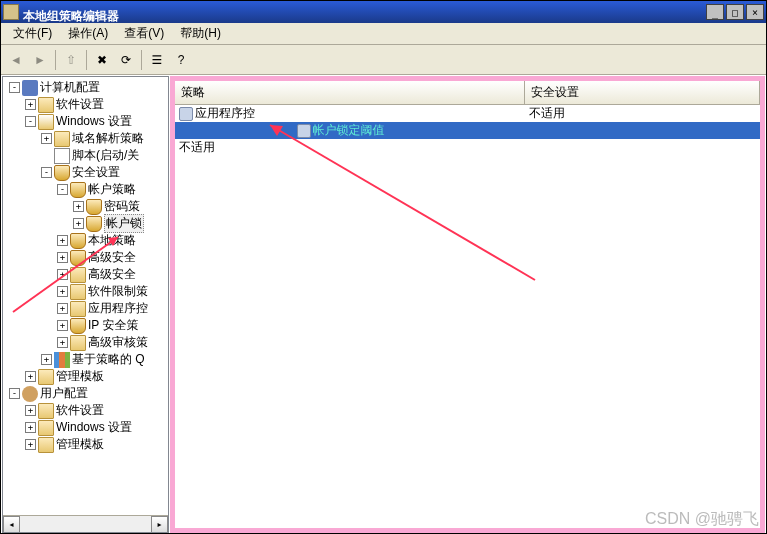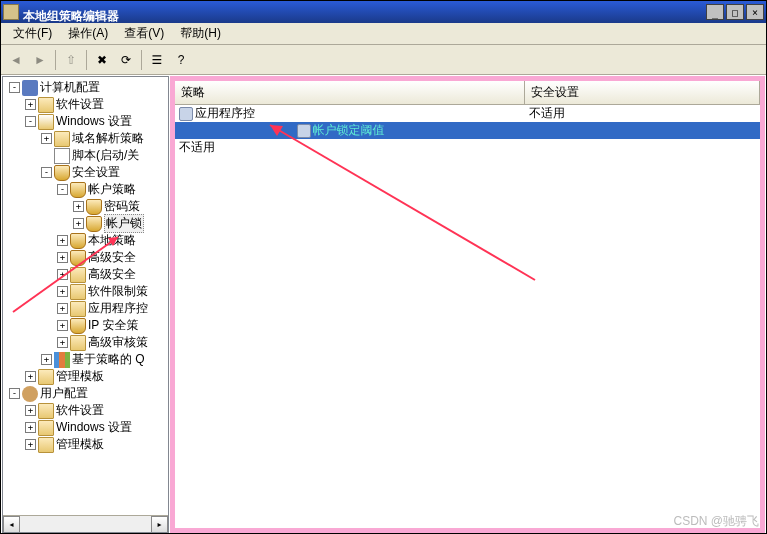--- a/index.html
+++ b/index.html
@@ -38,21 +38,21 @@
 .lh { padding: 3px 6px; border-right: 1px solid #aca899; background: linear-gradient(#fff, #ece9d8); }
 .lh.c1 { width: 350px; }
 .lh.c2 { flex: 1; }
 .listbody { flex: 1; overflow: auto; }
 .lrow { display: flex; height: 17px; align-items: center; }
 .lrow.sel { background: #316ac5; color: #5eead4; flex-direction: column; }
 .lcell { padding: 0 4px; display: flex; align-items: center; }
 .lcell.c1 { width: 350px; }
 .lcell.c2 { flex: 1; }
 .licon { width: 14px; height: 14px; margin-right: 2px; background: #c8d4e8; border: 1px solid #7a8aaa; border-radius: 2px; display: inline-block; flex-shrink: 0; }
-.watermark { position: absolute; bottom: 4px; right: 8px; color: rgba(120,120,120,0.5); font-size: 12px; }
+.watermark { position: absolute; bottom: 4px; right: 8px; color: rgba(120,120,120,0.5); font-size: 16px; }
 svg.arrow { position: absolute; pointer-events: none; }
 .scrollb { position: absolute; bottom: 0; left: 0; right: 0; height: 17px; background: #ece9d8; border-top: 1px solid #aca899; display: flex; }
 .sbtn { width: 17px; height: 17px; background: linear-gradient(#fff,#ddd); border: 1px solid #888; display:flex;align-items:center;justify-content:center;font-size:8px; }
 .strack { flex: 1; background: #efefef; }
 </style>
 </head>
 <body>
 
 <div class="titlebar">
   <span class="titlebar-icon"></span>

